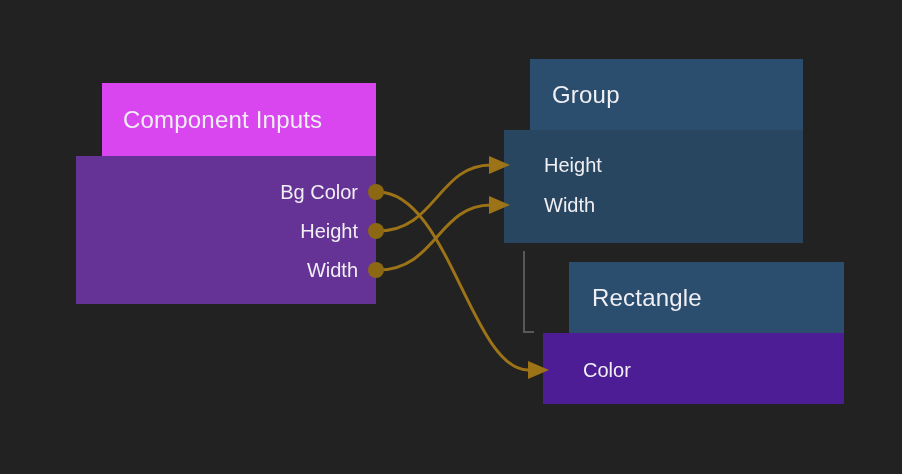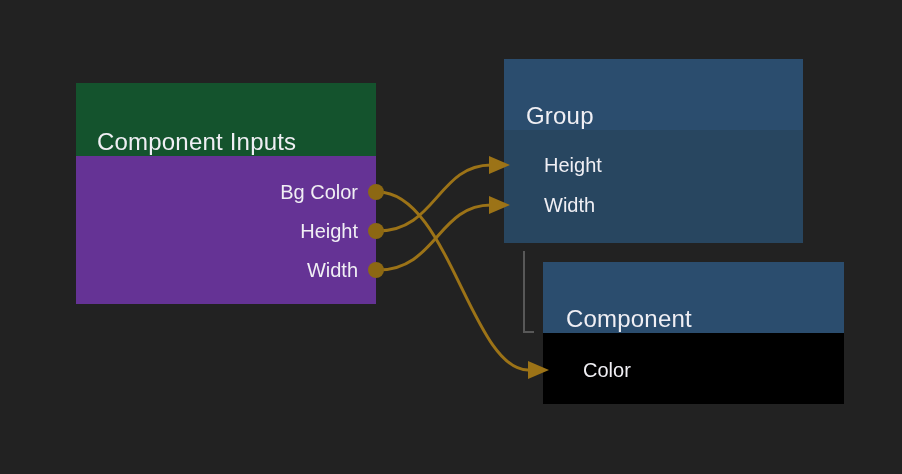--- a/index.html
+++ b/index.html
@@ -11,22 +11,23 @@
     overflow: hidden;
     font-family: "Liberation Sans", "DejaVu Sans", sans-serif;
     color: #f0eff4;
   }
   .node {
     position: absolute;
     z-index: 1;
   }
   .node-header {
     display: flex;
-    align-items: flex-end;
+    align-items: center;
     box-sizing: border-box;
+    margin-left: 26px;
   }
   .node-title {
     font-size: 24px;
     font-weight: 400;
     letter-spacing: 0.2px;
     color: #f0eff4;
     white-space: nowrap;
   }
   .node-body {
     position: relative;
@@ -37,36 +38,36 @@
     height: 40px;
     line-height: 40px;
     font-size: 20px;
     font-weight: 400;
     color: #f0eff4;
     white-space: nowrap;
     margin-left: 17px;
   }
   
   .node-component-inputs { left: 76px; top: 83px; width: 300px; height: 221px; }
-  .node-component-inputs .node-header { height: 73px; background: #14532d; padding-left: 21px; }
+  .node-component-inputs .node-header { height: 73px; background: #d946ef; padding-left: 21px; }
   .node-component-inputs .node-body   { height: 148px; background: #653395; text-decoration: underline; }
   .node-component-inputs .port-row    { right: 0; padding-right: 18px; text-align: right; }
   .row-t16 { top: 16px; }
   .row-t55 { top: 55px; }
   .row-t94 { top: 94px; }
   
   .node-group { left: 504px; top: 59px; width: 299px; height: 184px; }
   .node-group .node-header { height: 71px; background: #2b4d6e; padding-left: 22px; }
   .node-group .node-body   { height: 113px; background: #284660; }
   .node-group .port-row    { left: 0; padding-left: 23px; }
   .row-t15 { top: 15px; }
   .row-t55b { top: 55px; }
   .node-rectangle { left: 543px; top: 262px; width: 301px; height: 142px; }
   .node-rectangle .node-header { height: 71px; background: #2b4d6e; padding-left: 23px; }
-  .node-rectangle .node-body   { height: 71px; background: #000000; }
+  .node-rectangle .node-body   { height: 71px; background: #4c1d95; }
   .node-rectangle .port-row    { left: 0; padding-left: 23px; top: 17px; }
   
   .wire-layer {
     position: absolute;
     left: 0; top: 0;
     z-index: 2;
     pointer-events: none;
   }
   .wire { stroke: #9c7317; stroke-width: 3; fill: none; stroke-linecap: round; }
   .arrowhead { fill: #9c7317; }
@@ -104,21 +105,21 @@
         <span>Height</span>
       </div>
       <div class="port-row row-t55b">
         <span>Width</span>
       </div>
     </div>
   </div>
 
   <div class="node node-rectangle">
     <div class="node-header">
-      <span class="node-title">Component</span>
+      <span class="node-title">Rectangle</span>
     </div>
     <div class="node-body">
       <div class="port-row">
         <span>Color</span>
       </div>
     </div>
   </div>
 
   <svg class="wire-layer" width="902" height="474" viewBox="0 0 902 474">
 

